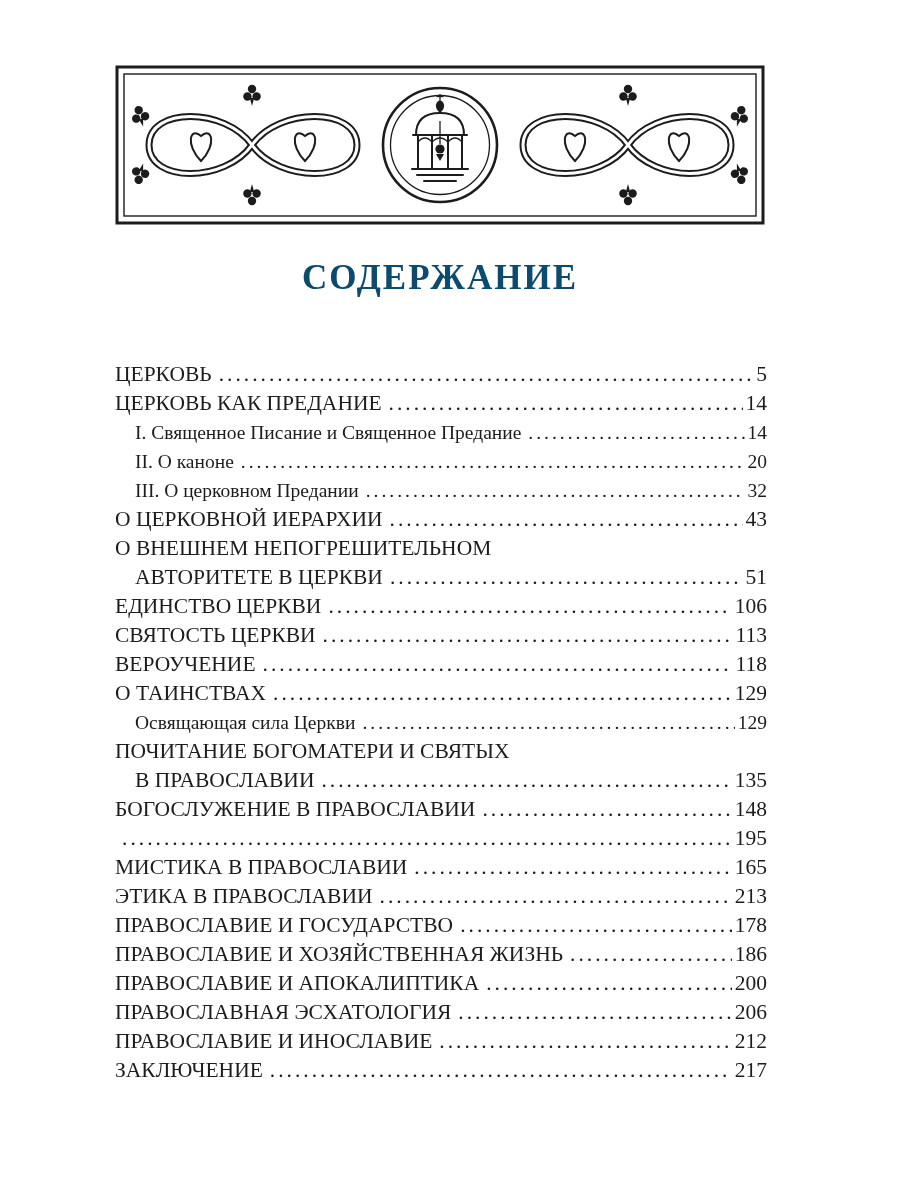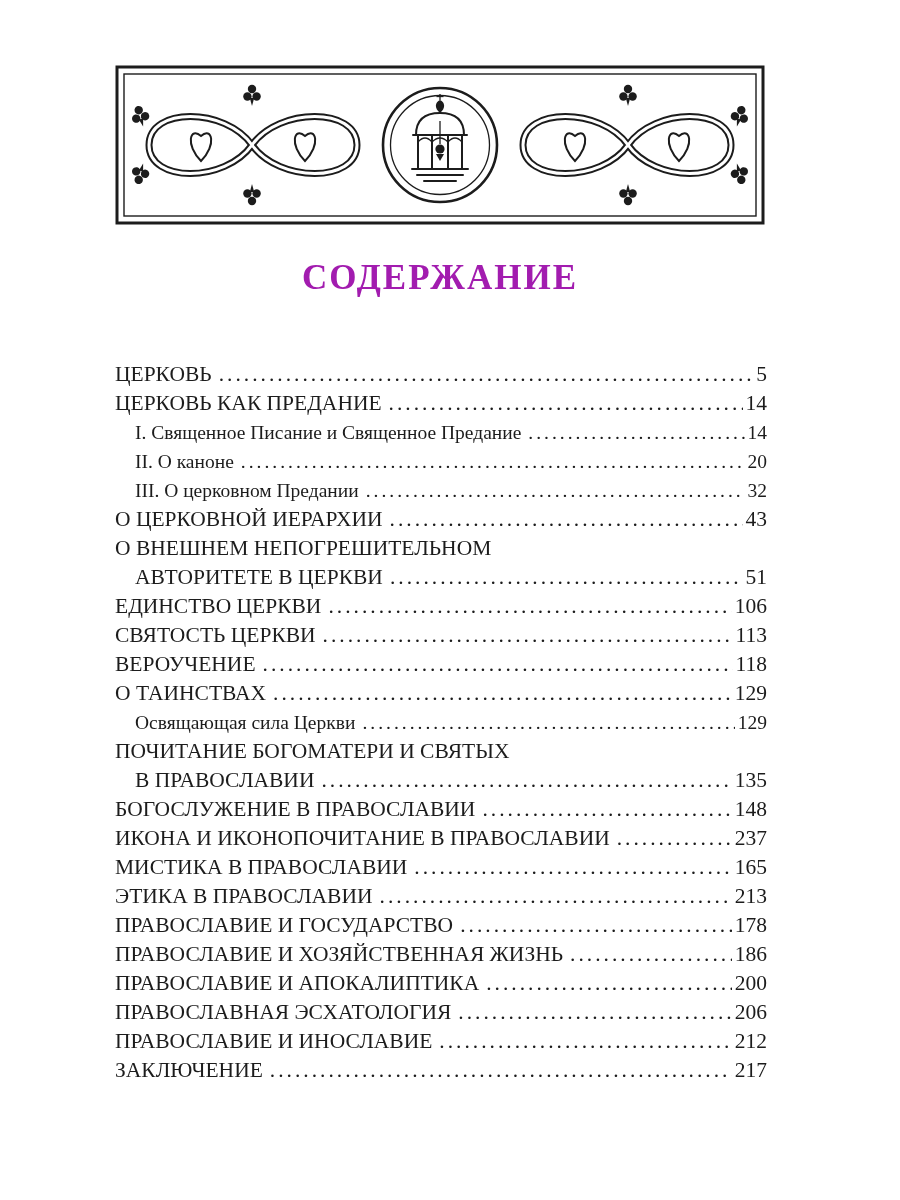--- a/index.html
+++ b/index.html
@@ -34,21 +34,21 @@
   .page-title {
     position: absolute;
     top: 258px;
     left: 115px;
     width: 650px;
     margin: 0;
     text-align: center;
     font-size: 35px;
     font-weight: bold;
     letter-spacing: 2px;
-    color: #a21caf;
+    color: #0c4a6e;
   }
 
   .toc {
     position: absolute;
     top: 360px;
     left: 115px;
     width: 652px;
   }
   .toc-row {
     display: flex;
@@ -213,23 +213,22 @@
         <span class="toc-text">В ПРАВОСЛАВИИ</span>
         <span class="leader"></span>
         <span class="page-num">135</span>
       </div>
       <div class="toc-row">
         <span class="toc-text">БОГОСЛУЖЕНИЕ В ПРАВОСЛАВИИ</span>
         <span class="leader"></span>
         <span class="page-num">148</span>
       </div>
       <div class="toc-row">
-        <span class="toc-text">ИКОНА И ИКОНОПОЧИТАНИЕ В ПРАВОСЛАВИИ</span>
-        <span class="leader"></span>
-        <span class="page-num">237</span>
+        <span class="leader"></span>
+        <span class="page-num">195</span>
       </div>
       <div class="toc-row">
         <span class="toc-text">МИСТИКА В ПРАВОСЛАВИИ</span>
         <span class="leader"></span>
         <span class="page-num">165</span>
       </div>
       <div class="toc-row">
         <span class="toc-text">ЭТИКА В ПРАВОСЛАВИИ</span>
         <span class="leader"></span>
         <span class="page-num">213</span>

